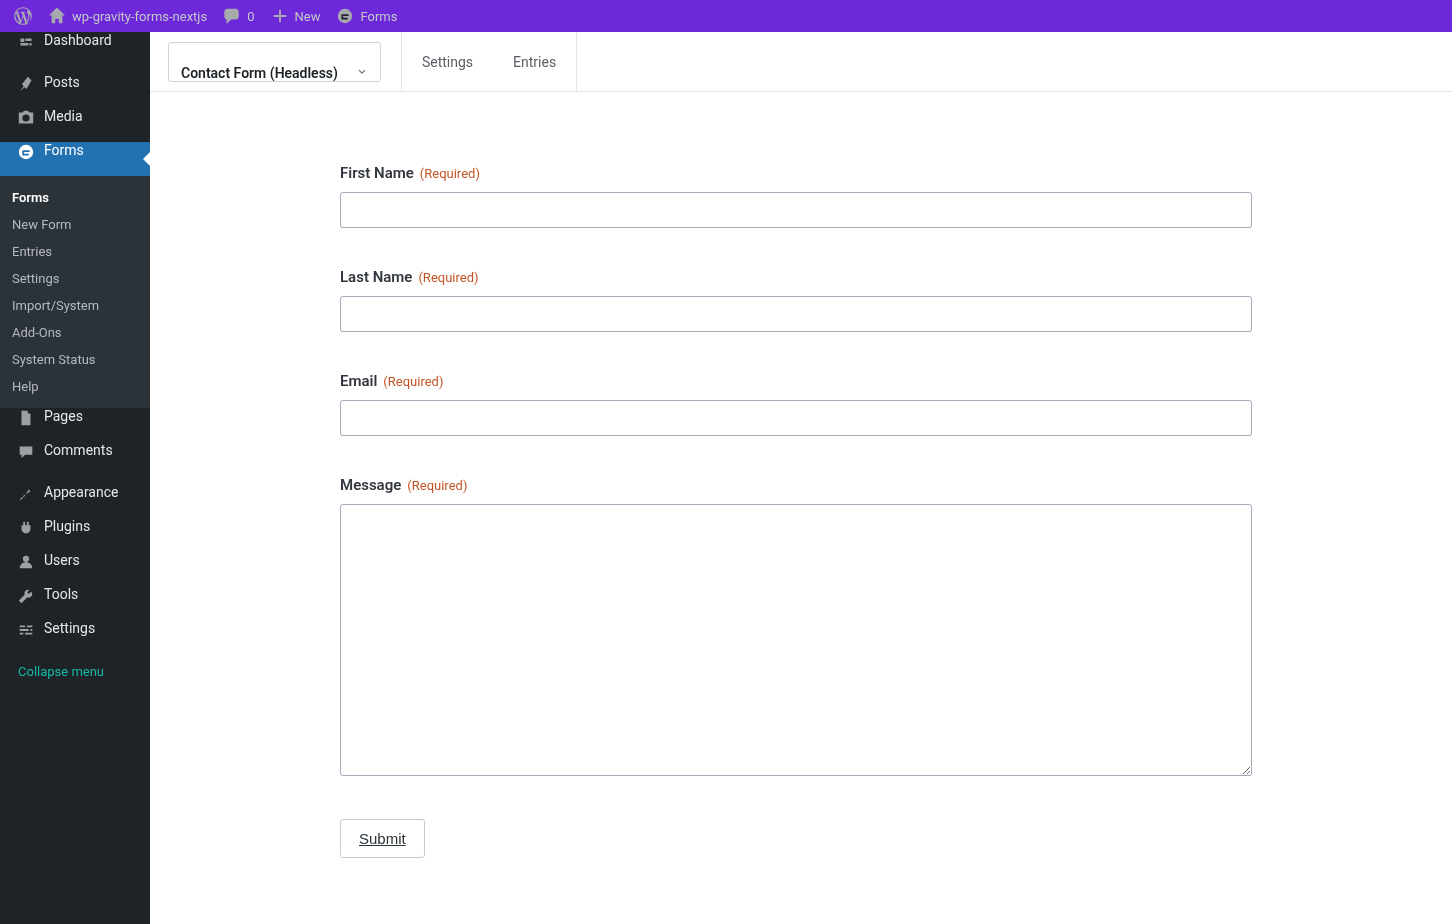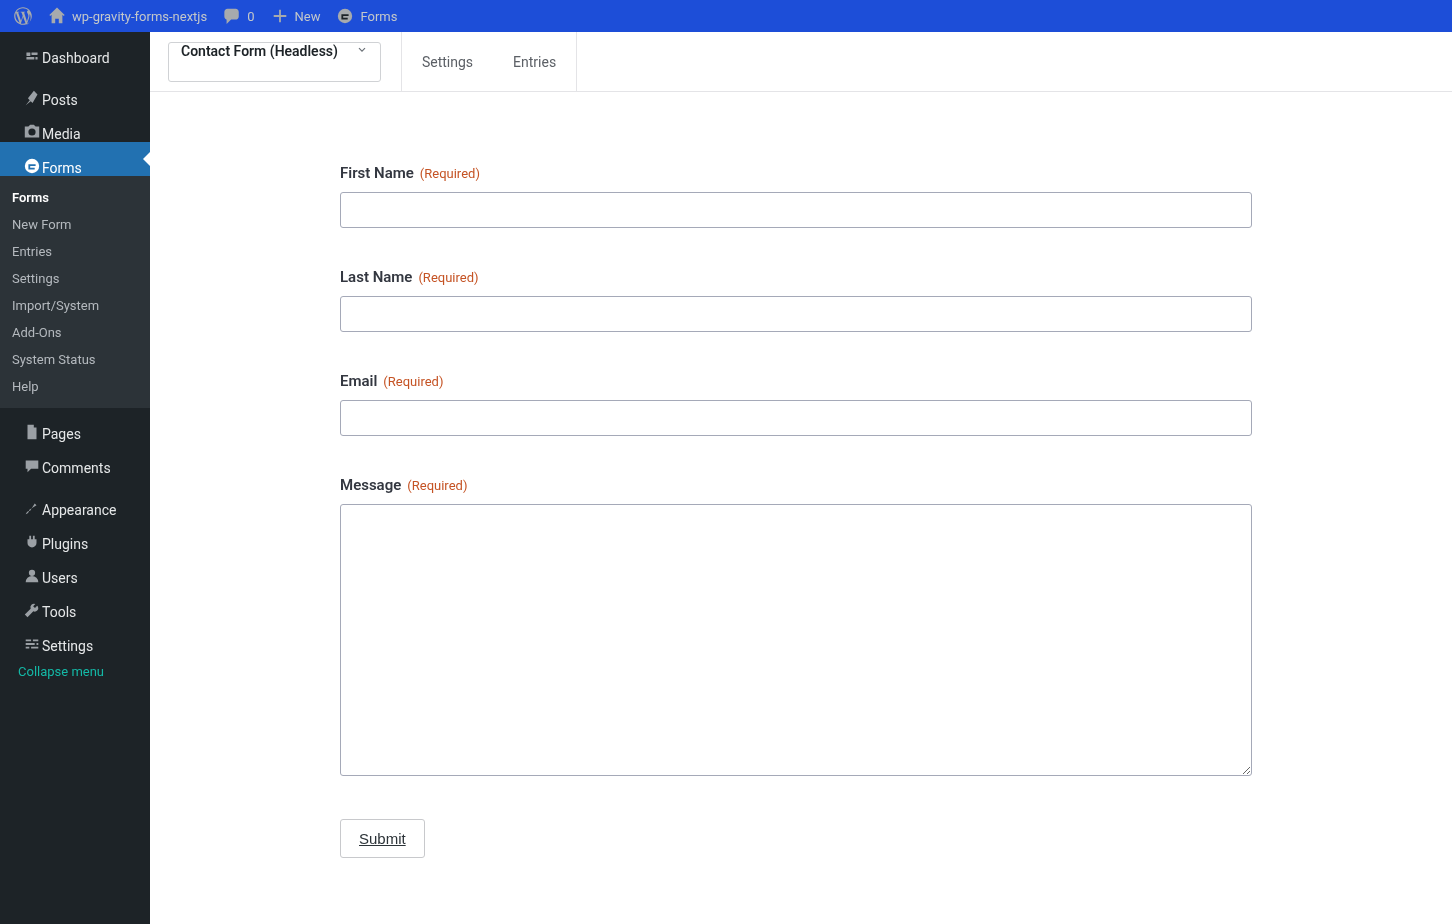--- a/index.html
+++ b/index.html
@@ -8,21 +8,21 @@
     font-size: 13px;
     color: #1d2327;
     background: #f0f0f1;
     height: 924px;
     width: 1452px;
     overflow: hidden;
   }
 
   
   .adminbar {
-    background: #1d4ed8;
+    background: #6d28d9;
     color: #c3c7ca;
     height: 32px;
     display: flex;
     align-items: center;
     padding: 0 6px;
     font-size: 13px;
   }
   .adminbar .ab-item {
     display: flex;
     align-items: center;
@@ -43,26 +43,27 @@
   
   .sidebar {
     position: absolute;
     top: 32px; left: 0; bottom: 0;
     width: 150px;
     background: #1d2327;
     color: #c3c7ca;
   }
   .menu-item {
     display: flex;
-    align-items: flex-end;
-    padding: 0 22px;
+    align-items: flex-start;
+    padding: 0 16px;
     height: 34px;
     color: #e5e7e8;
     font-size: 14px;
     cursor: pointer;
+    gap: 8px;
   }
   .menu-item .mi-icon {
     width: 20px; height: 20px;
     display: inline-flex; align-items: center; justify-content: center;
     color: #9ba0a5;
   }
   .menu-item .mi-icon svg { width: 18px; height: 18px; fill: currentColor; }
   .menu-item.active {
     background: #2271b1;
     color: #fff;
@@ -117,21 +118,21 @@
     display: flex;
     align-items: center;
     padding: 0 18px;
     gap: 0;
   }
   .form-switcher {
     border: 1px solid #d0d2d5;
     border-radius: 3px;
     height: 40px;
     display: flex;
-    align-items: flex-start;
+    align-items: flex-end;
     padding: 0 12px;
     gap: 18px;
     cursor: pointer;
     font-weight: 600;
     color: #1d2327;
     font-size: 14px;
   }
   .form-switcher .chev { color: #6b7177; }
   .vdiv {
     width: 1px;

